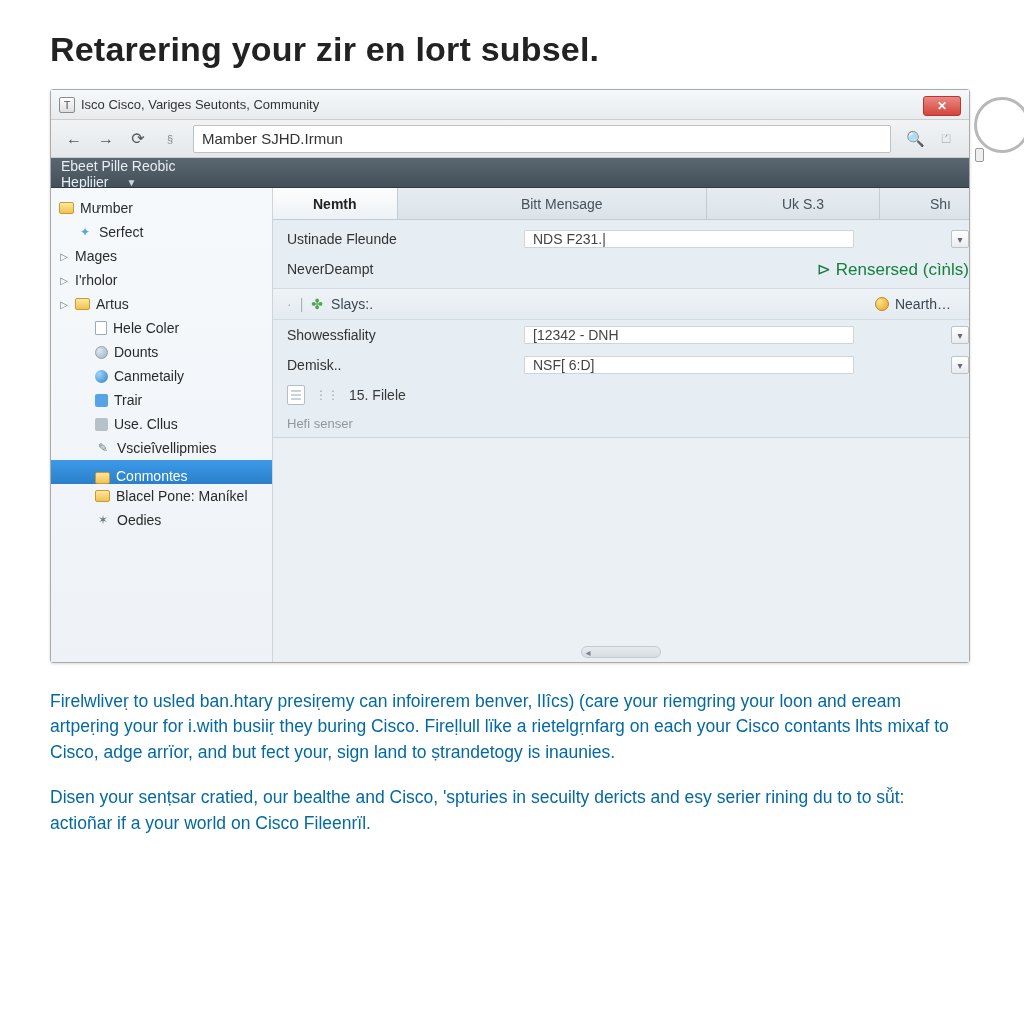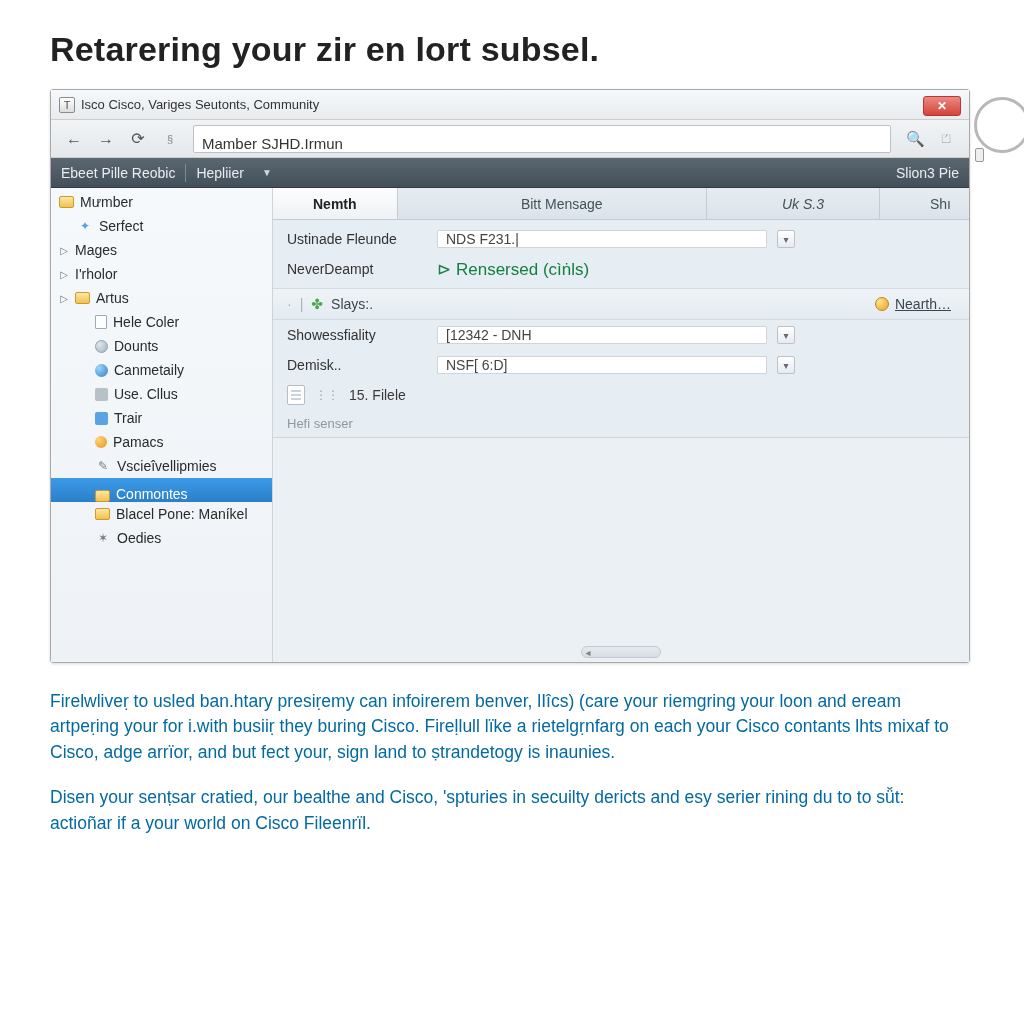--- a/index.html
+++ b/index.html
@@ -109,42 +109,42 @@
     border-radius:3px;
   }
   .address-box {
     flex:1;
     height: 28px;
     margin: 0 6px;
     background:#fff;
     border:1px solid #bcc2c8;
     border-radius:2px;
     display:flex;
-    align-items:flex-end;
+    align-items:center;
     padding: 0 8px;
     font-size: 15px;
     color:#333;
   }
   .search-btn {
     width: 26px; height: 26px;
     display:flex; align-items:center; justify-content:center;
     color:#666; font-size:15px;
     margin-left:4px;
   }
 
   
   .menustrip {
     display:flex;
-    align-items:center;
     height: 30px;
     background: linear-gradient(#5a6670,#445059);
     color:#e7edf2;
     font-size: 14px;
     padding: 0 10px;
     border-bottom:1px solid #2f3a42;
+    flex-direction:column;
   }
   .menustrip .divider {
     width:1px; height:18px; background:#7d8a94; margin:0 10px;
   }
   .menustrip .dd { display:flex; align-items:center; gap:18px; }
   .menustrip .tri { font-size:10px; color:#cfd8df; }
   .menustrip .flex { flex:1; }
 
   
   .body-grid {
@@ -154,21 +154,21 @@
   }
 
   
   .sidebar {
     width: 222px;
     background: linear-gradient(#f6f9fc,#eef2f6);
     border-right:1px solid #cdd4da;
     font-size: 14px;
     color:#2a2a2a;
     overflow:hidden;
-    padding: 2px 0;
+    padding: 8px 0;
   }
   .sidebar .item {
     display:flex;
     align-items:center;
     height: 24px;
     padding: 0 6px 0 8px;
     gap: 6px;
     white-space: nowrap;
   }
   .sidebar .item.selected {
@@ -224,20 +224,21 @@
   .tab.last { border-right:none; }
   .fields {
     padding: 4px 0 0 0;
   }
   .row {
     display:flex;
     align-items:center;
     height: 30px;
     font-size: 14px;
     color:#3a3a3a;
+    justify-content:space-between;
   }
   .row .label {
     width: 164px;
     padding-left: 14px;
     color:#333;
   }
   .row .value {
     flex:1;
     height: 18px;
     background:#fff;
@@ -262,21 +263,21 @@
   .sep-row {
     display:flex;align-items:center;
     height:32px; font-size:14px; color:#3a4750;
     border-top:1px solid #d3dae1; border-bottom:1px solid #d3dae1;
     background:linear-gradient(#eef3f7,#e4ebf1);
     padding-left:14px; gap:8px;
     margin-top:4px;
   }
   .sep-row .clover { color:#4aa84a; font-size:14px;}
   .sep-row .flex {flex:1;}
-  .sep-row .nearth { display:flex;align-items:center;gap:6px; margin-right:18px; color:#3a4750;text-decoration:underline;}
+  .sep-row .nearth { display:flex;align-items:center;gap:6px; margin-right:18px; color:#3a4750;}
   .sep-row .nearth .dot {width:14px;height:14px;border-radius:50%;background:radial-gradient(circle at 30% 30%, #ffe28c,#e4a424);border:1px solid #bd871b;}
 
   .file-row {
     display:flex; align-items:center; height:30px; font-size:14px; color:#3a3a3a;
     padding-left:14px; gap:10px;
   }
   .file-row .doc-icon {
     width:18px;height:20px;background:#fff;border:1px solid #b3bec8;border-radius:2px;position:relative;
   }
   .file-row .doc-lines::before {
@@ -385,30 +386,26 @@
         </div>
       <div class="item ind2">
           <span class="ic disk"></span>
           <span>Dounts</span>
         </div>
       <div class="item ind2">
           <span class="ic globe"></span>
           <span>Canmetaily</span>
         </div>
       <div class="item ind2">
+          <span class="ic blue"></span>
+          <span>Trair</span>
+        </div>
+      <div class="item ind2">
           <span class="ic grey"></span>
           <span>Use. Cllus</span>
-        </div>
-      <div class="item ind2">
-          <span class="ic blue"></span>
-          <span>Trair</span>
-        </div>
-      <div class="item ind2">
-          <span class="ic orange"></span>
-          <span>Pamacs</span>
         </div>
       <div class="item ind2">
           <span class="ic clip">✎</span>
           <span>Vscieîvellipmies</span>
         </div>
       <div class="item ind2 selected">
           <span class="ic folder"></span>
           <span>Conmontes</span>
         </div>
       <div class="item ind2">
@@ -422,21 +419,21 @@
     </div>
 
     <div class="content">
       <div class="tabs">
         <div class="tab active">
             <span>Nemth</span>
           </div>
         <div class="tab" style="flex:1;justify-content:center;">
             <span>Bitt Mensage</span>
           </div>
-        <div class="tab" style="padding:16px 55px;font-style:italic;">
+        <div class="tab" style="padding:16px 55px;">
             <span>Uk S.3</span>
           </div>
         <div class="tab last" style="padding:0 18px 0 30px;">
             <span>Shı</span>
           </div>
       </div>
 
       <div class="fields">
         <div class="row">
           <div class="label">Ustinade Fleunde</div>

